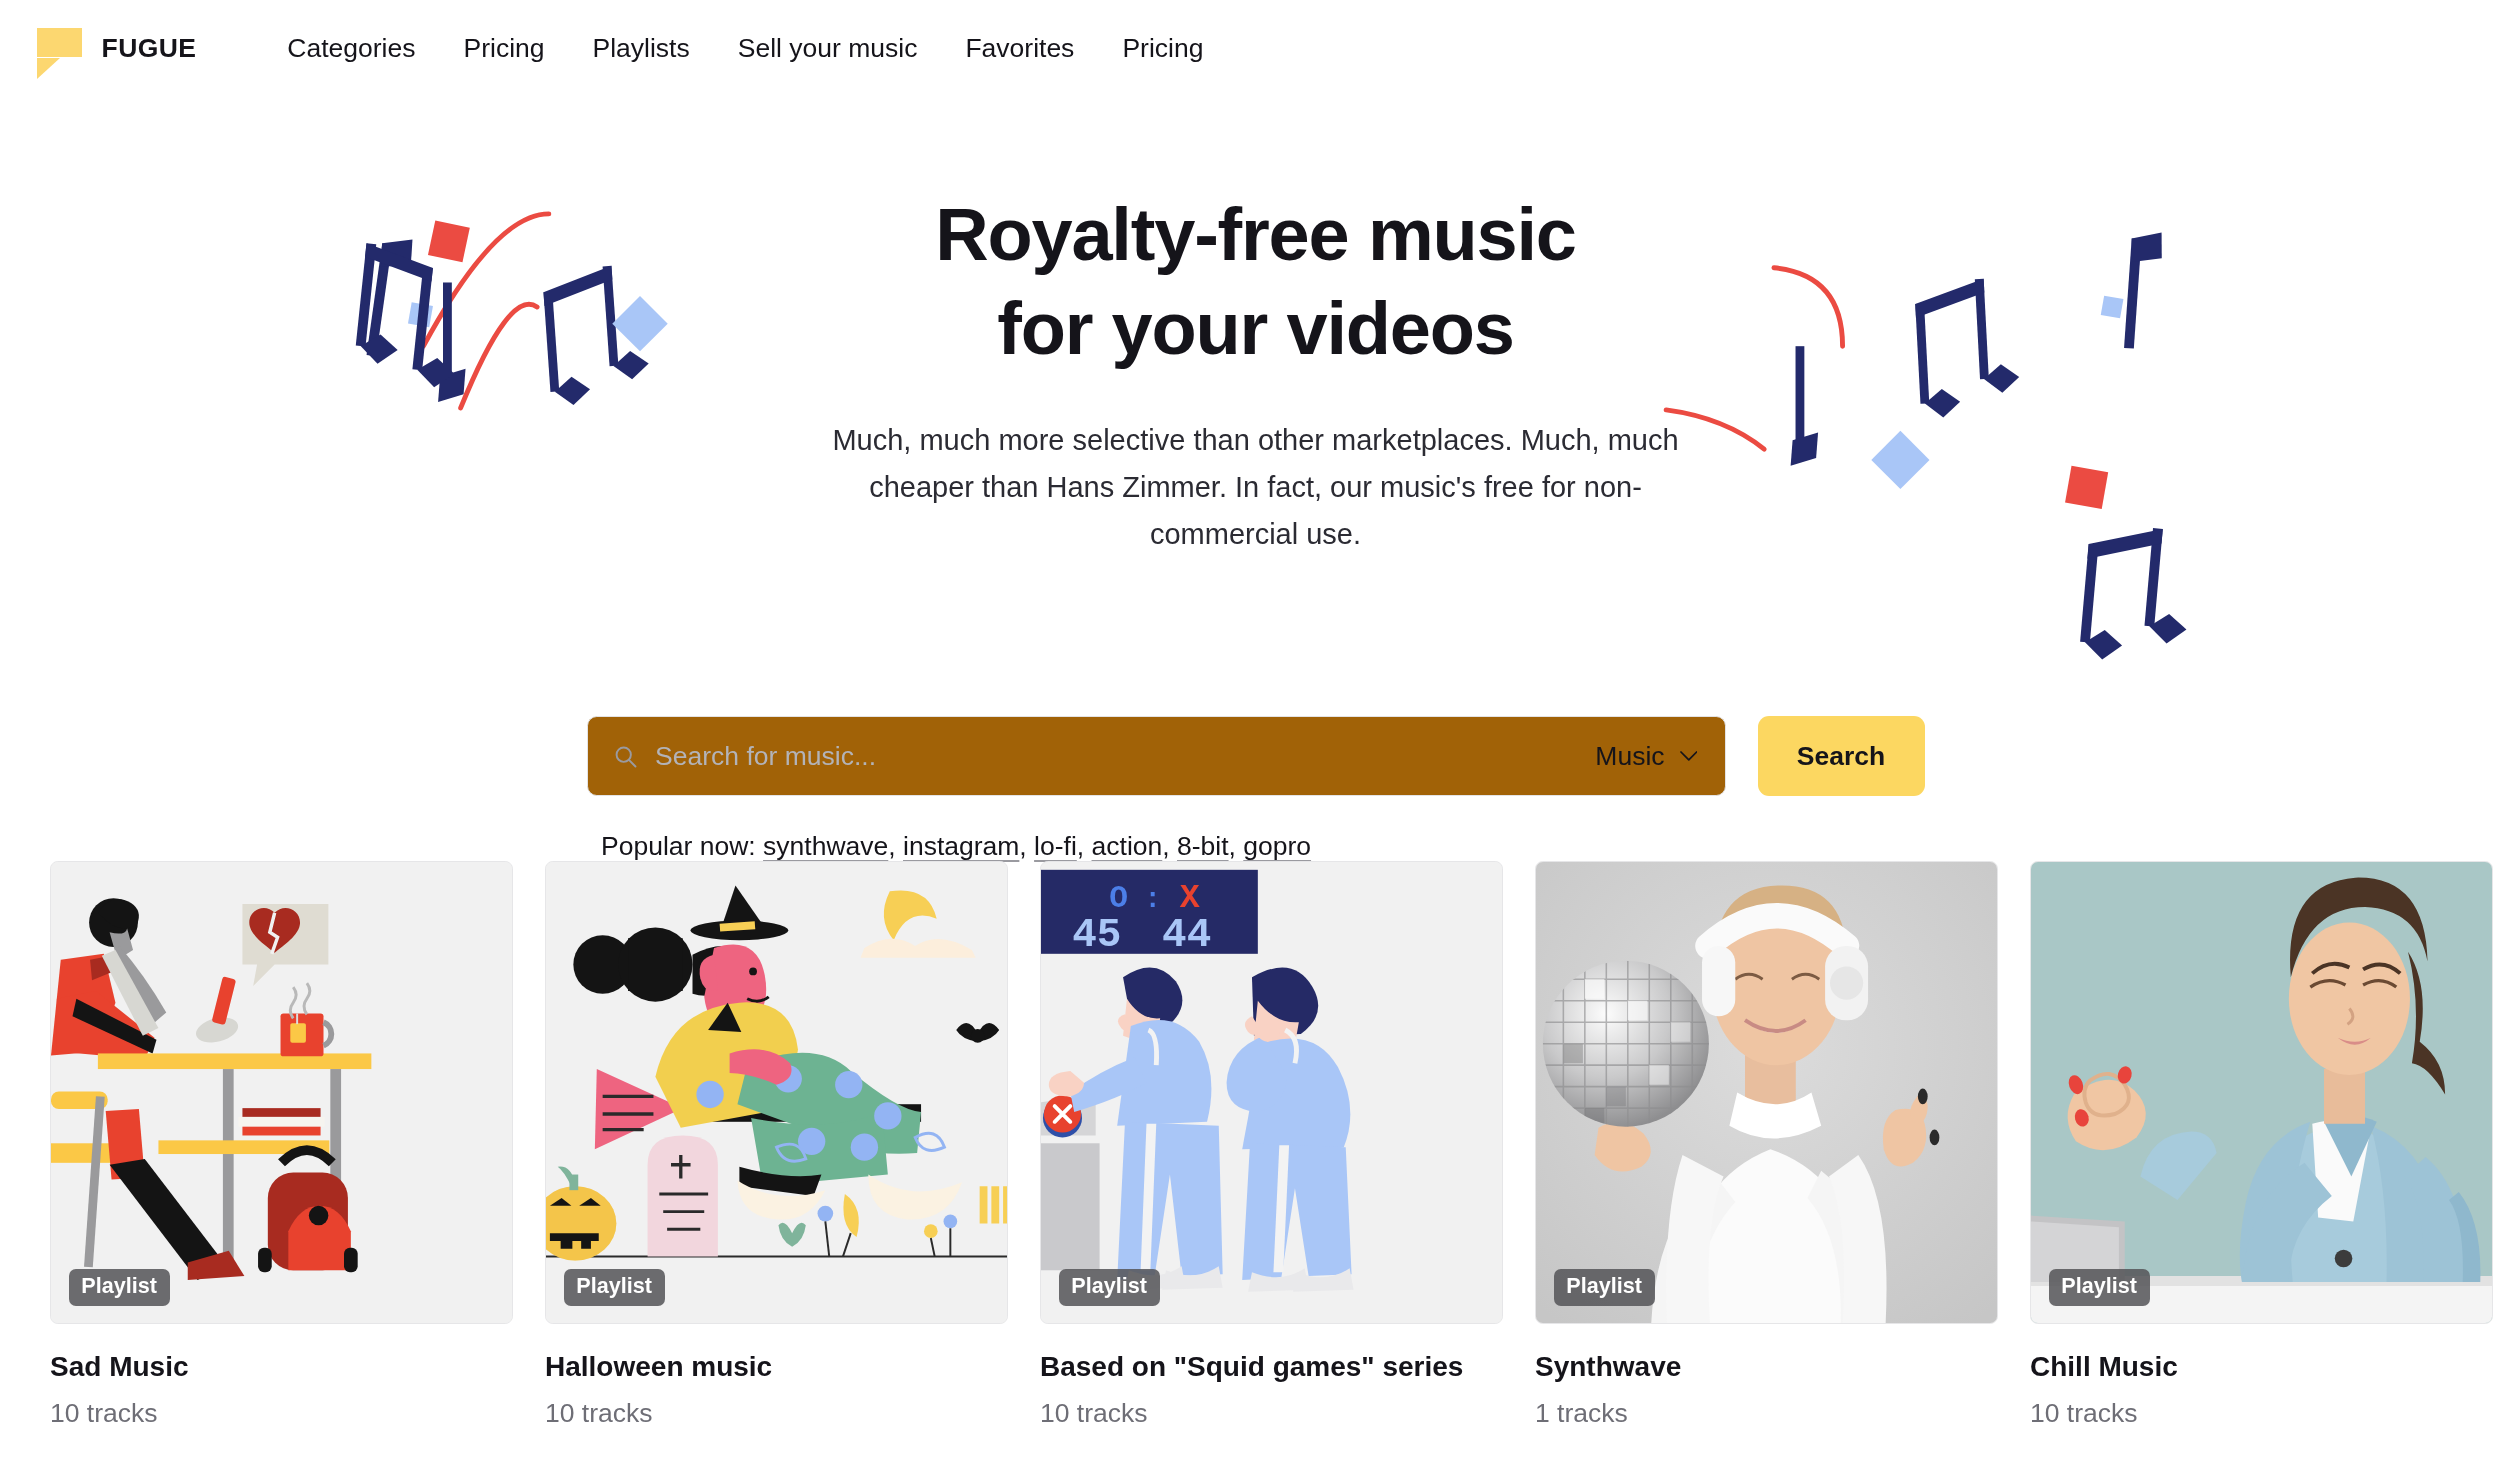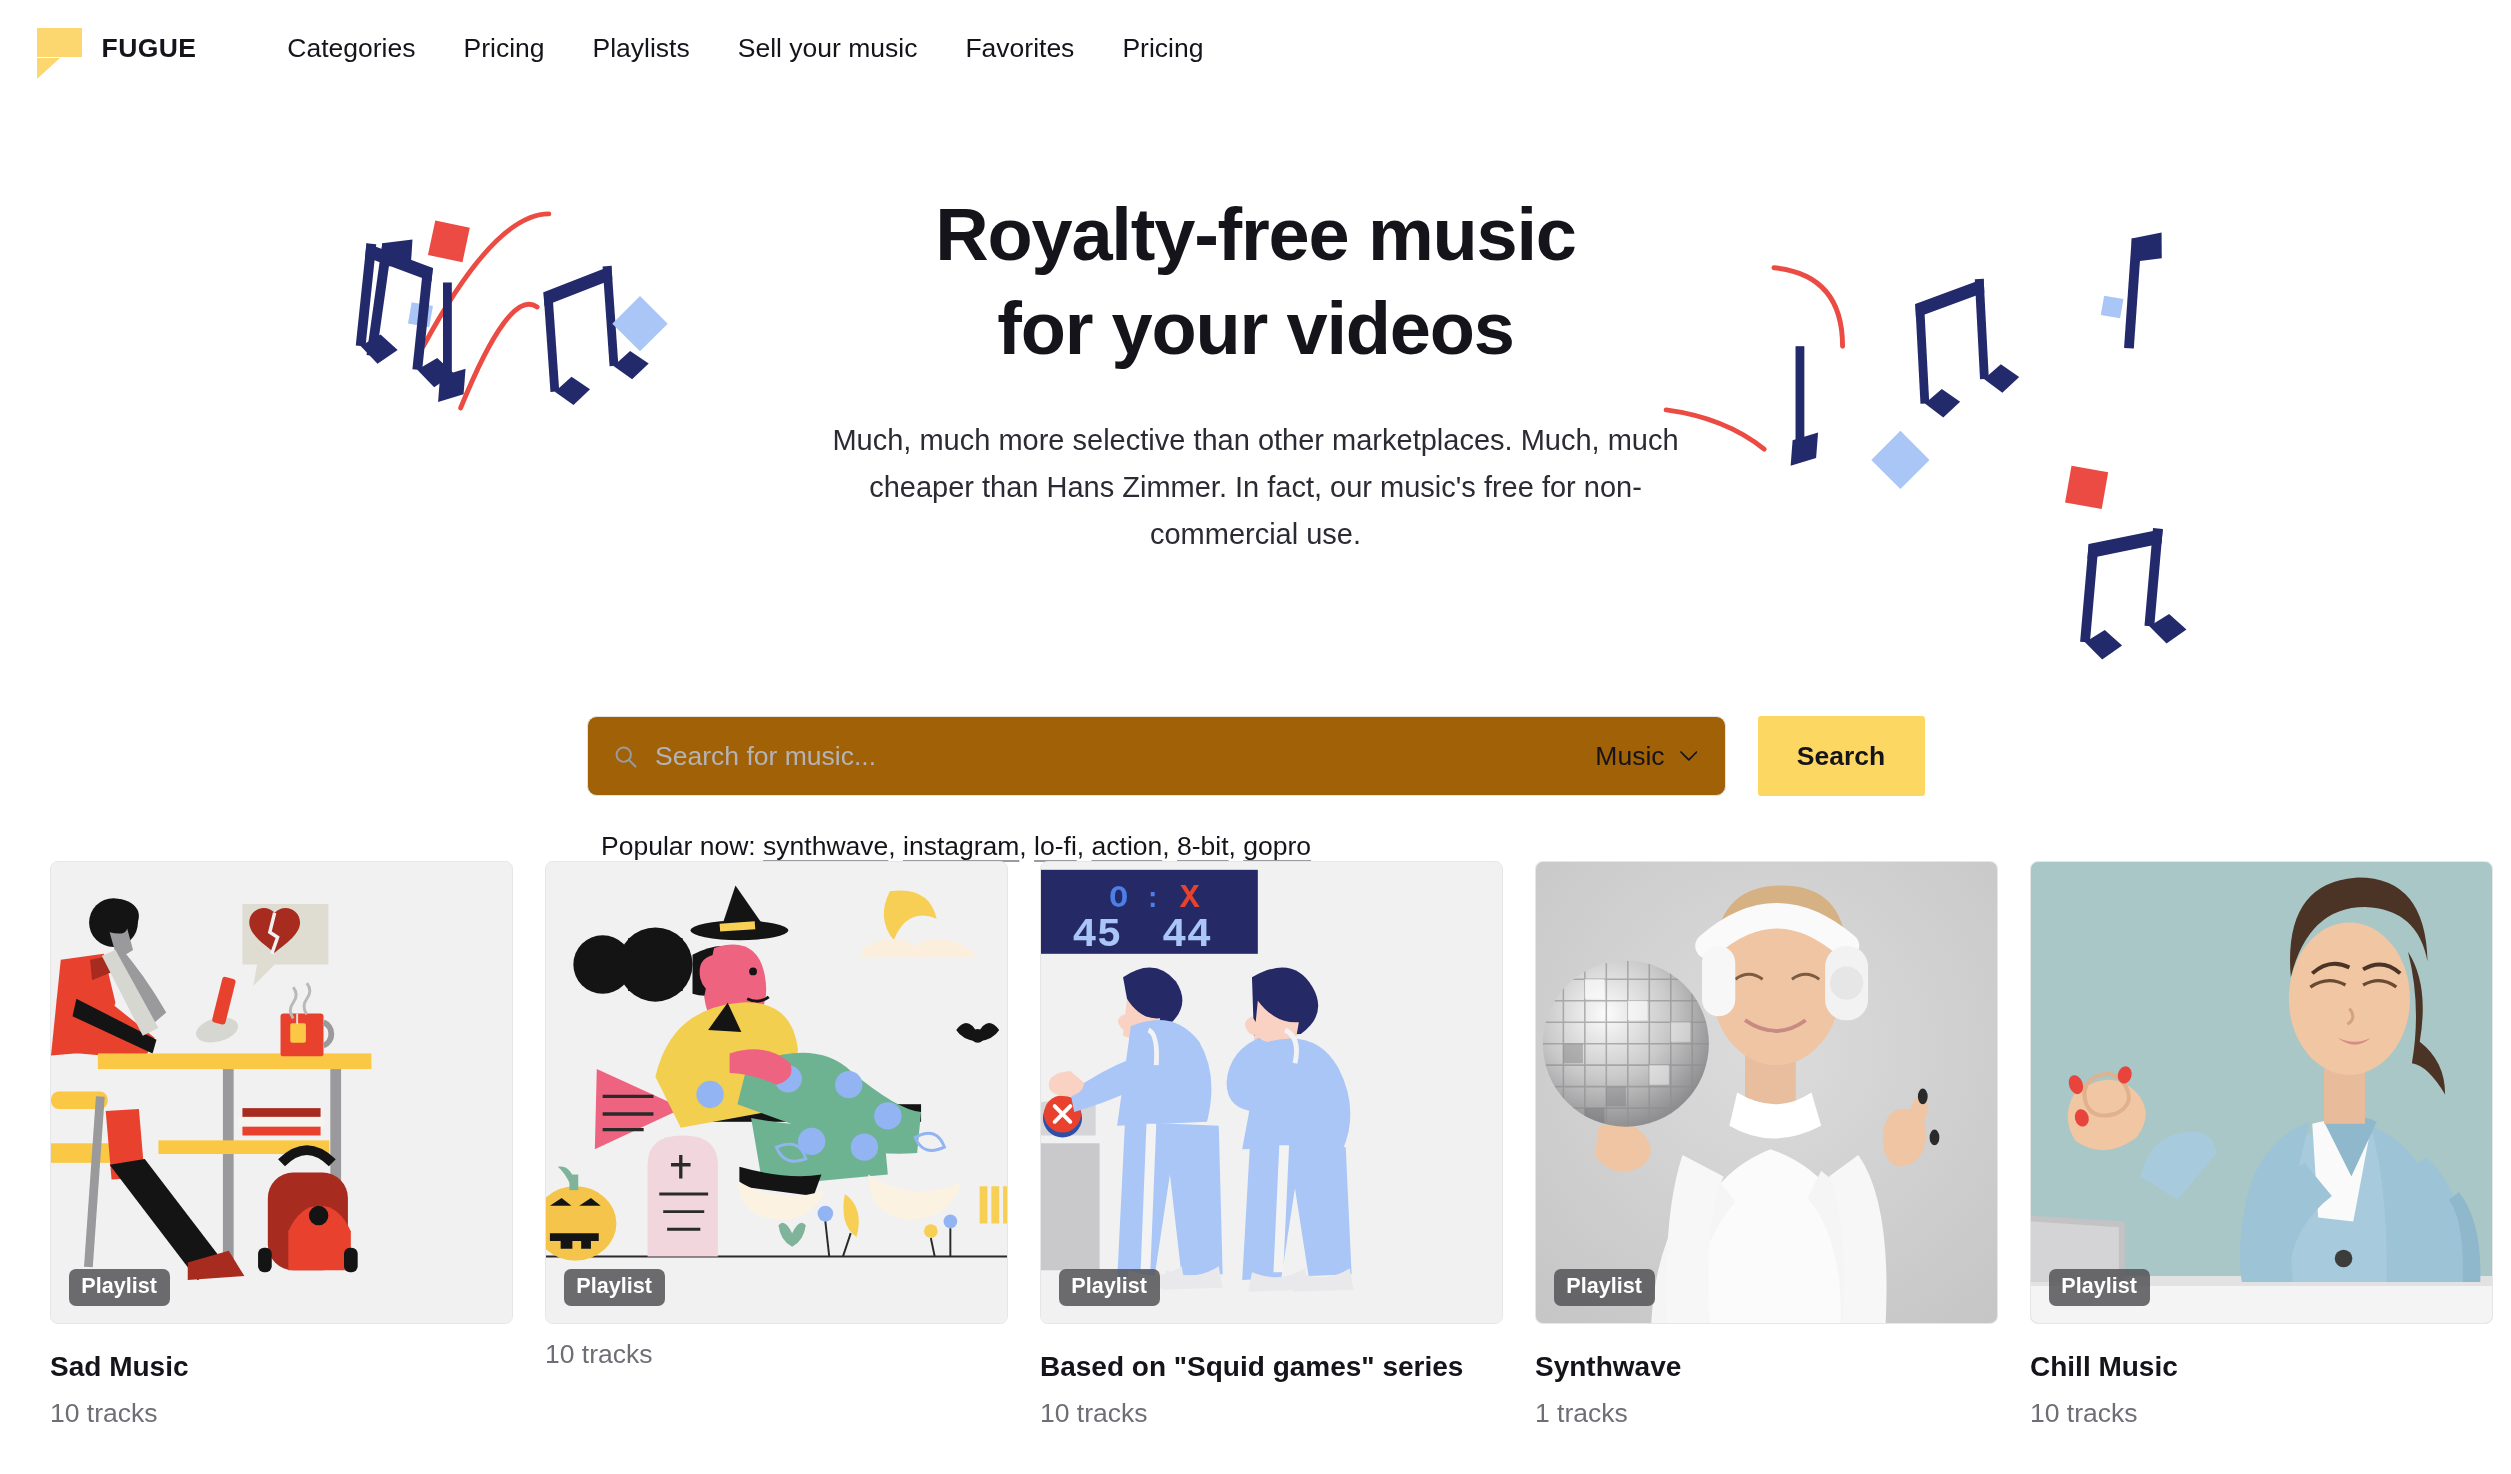--- a/index.html
+++ b/index.html
@@ -74,21 +74,21 @@
   }
   .search-input::placeholder { color: #B3B3B8; }
   .cat-select {
     display: flex; align-items: center; gap: 15px; cursor: pointer;
     padding-left: 19.6px; margin-right: 3.9px;
   }
   .cat-label { font-size: 26.5px; color: #15141A; }
   .chev { width: 17.6px; height: 10.8px; }
   .search-btn {
     width: 167px; height: 80px; background: #FCD761; border: none;
-    border-radius: 3px; font-family: "Liberation Sans", sans-serif;
+    border-radius: 11px; font-family: "Liberation Sans", sans-serif;
     font-size: 26.5px; font-weight: 700; color: #15141A; cursor: pointer;
   }
   .popular {
     position: absolute; top: 735px; left: 601px;
     font-size: 26.5px; color: #15141A;
   }
   .popular a {
     color: #15141A; text-decoration: underline;
     text-underline-offset: 4.9px; text-decoration-thickness: 1.5px;
     text-decoration-color: #9a9aa0; cursor: pointer;
@@ -376,20 +376,21 @@
         <line x1="312" y1="380" x2="304" y2="404" stroke="#2A2A2A" stroke-width="2"></line>
         <path d="M252 380 q-8 -16 -14 -8 q2 16 14 22 q12 -6 14 -22 q-6 -8 -14 8 Z" fill="#7FB49B"></path>
         <circle cx="394" cy="378" r="7" fill="#F7CF55"></circle>
         <circle cx="414" cy="368" r="7" fill="#93B4F3"></circle>
         <line x1="394" y1="385" x2="398" y2="404" stroke="#2A2A2A" stroke-width="2"></line>
         <line x1="414" y1="375" x2="414" y2="404" stroke="#2A2A2A" stroke-width="2"></line>
         <path d="M444 332 h8 v38 h-8 Z M456 332 h8 v38 h-8 Z M468 332 h4 v38 h-4 Z" fill="#F7CF55"></path>
       </svg>
       <div class="badge">Playlist</div>
     </div>
+    <div class="card-title">Halloween music</div>
     <div class="card-meta">10 tracks</div>
   </div>
 
   <div class="card">
     <div class="card-thumb">
       <svg class="thumb-art" viewBox="0 0 472 472">
         <rect width="472" height="472" fill="#F1F1F1"></rect>
 
         <rect x="0" y="8" width="222" height="86" fill="#252A66"></rect>
         <text x="70" y="46" font-family="'Liberation Mono',monospace" font-size="32" font-weight="700" fill="#4C7FE8">O</text>

